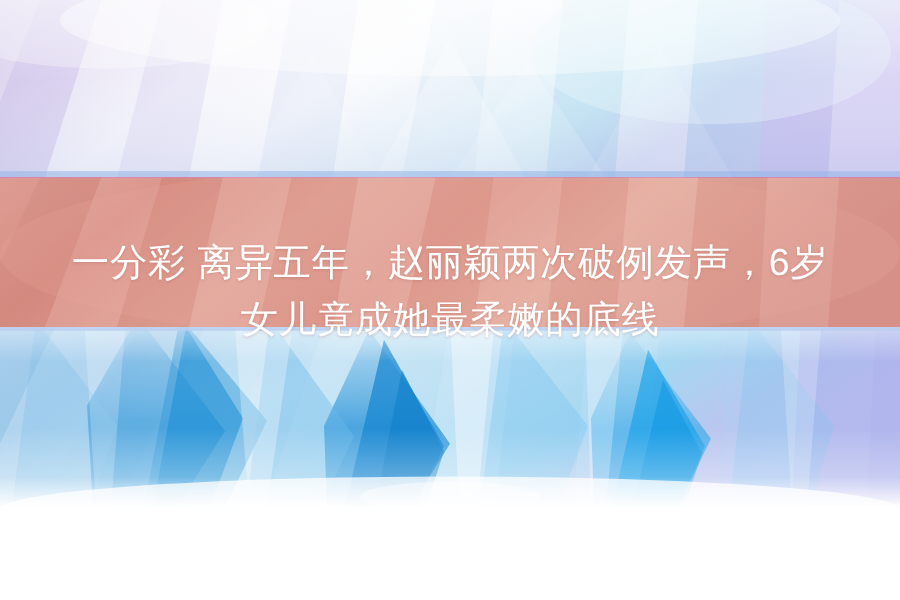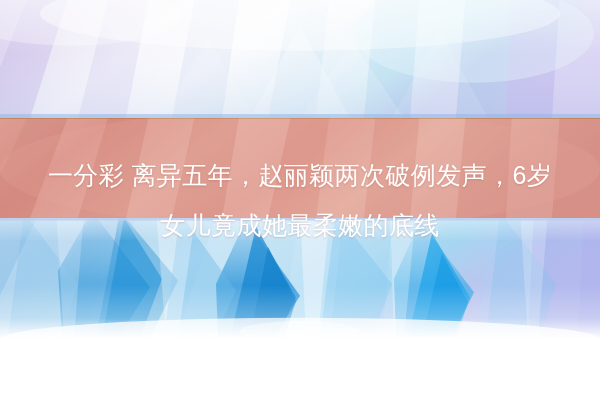--- a/index.html
+++ b/index.html
@@ -6,21 +6,21 @@
     margin: 0;
     padding: 0;
     background: #ffffff;
   }
   #stage {
     position: relative;
     width: 600px;
     height: 338px;
     overflow: hidden;
     font-family: "Liberation Sans", "DejaVu Sans", sans-serif;
-    background: #a16207;
+    background: #ec4899;
   }
   .layer {
     position: absolute;
     inset: 0;
     width: 100%;
     height: 100%;
   }
   #bg-svg { display: block; }
 
   
@@ -35,21 +35,21 @@
     color: #ffffff;
     font-size: 25px;
     line-height: 38px;
     letter-spacing: 0.4px;
     font-weight: 400;
     text-shadow: 0 1px 2px rgba(150, 70, 60, 0.25);
     white-space: normal;
     pointer-events: none;
   }
   #headline .line { display: block; }
-  #headline .line-2 { margin-top: 12px; }
+  #headline .line-2 { margin-top: 0px; }
 
   
   #watermark {
     position: absolute;
     left: 50%;
     transform: translateX(-50%);
     bottom: 6px;
     font-size: 9px;
     color: rgba(255,255,255,0.55);
     letter-spacing: 1px;

